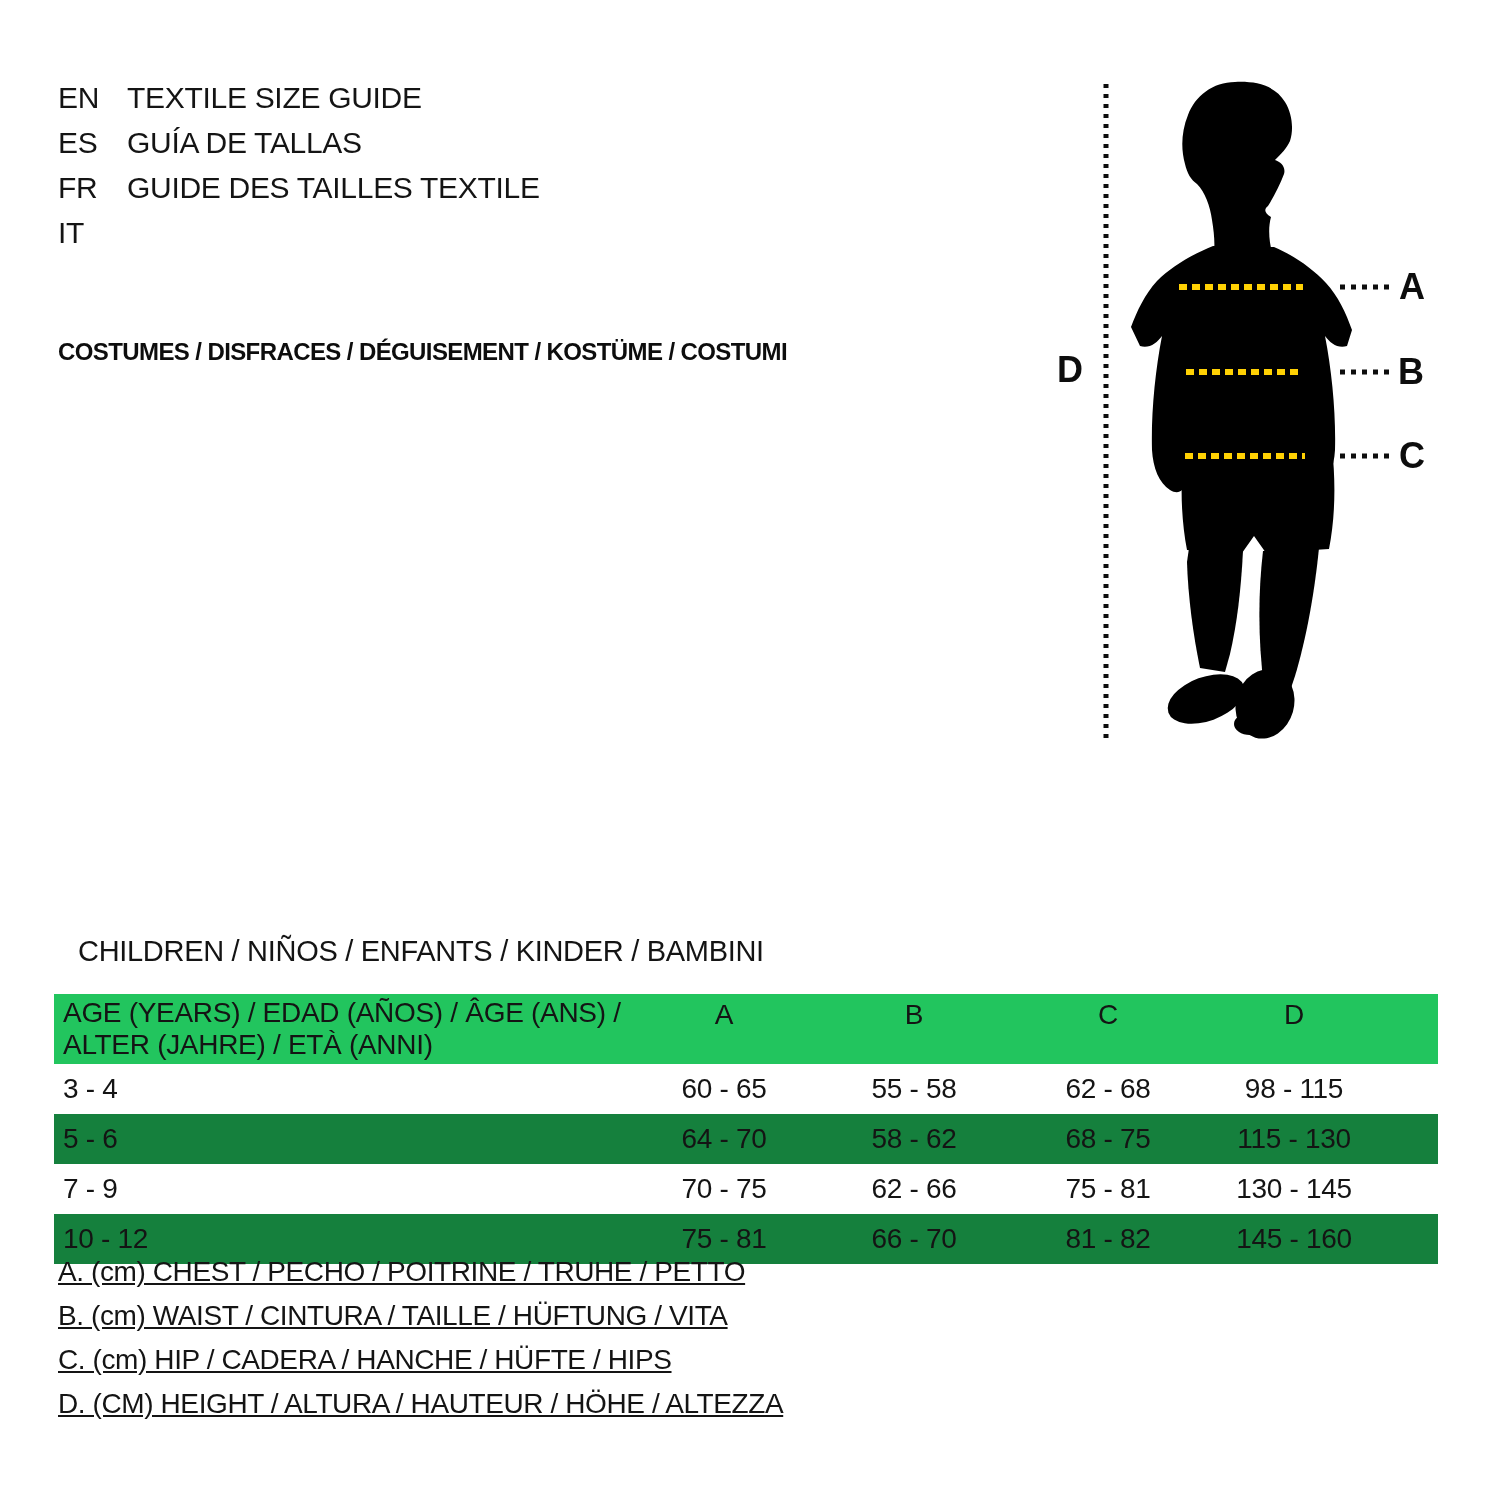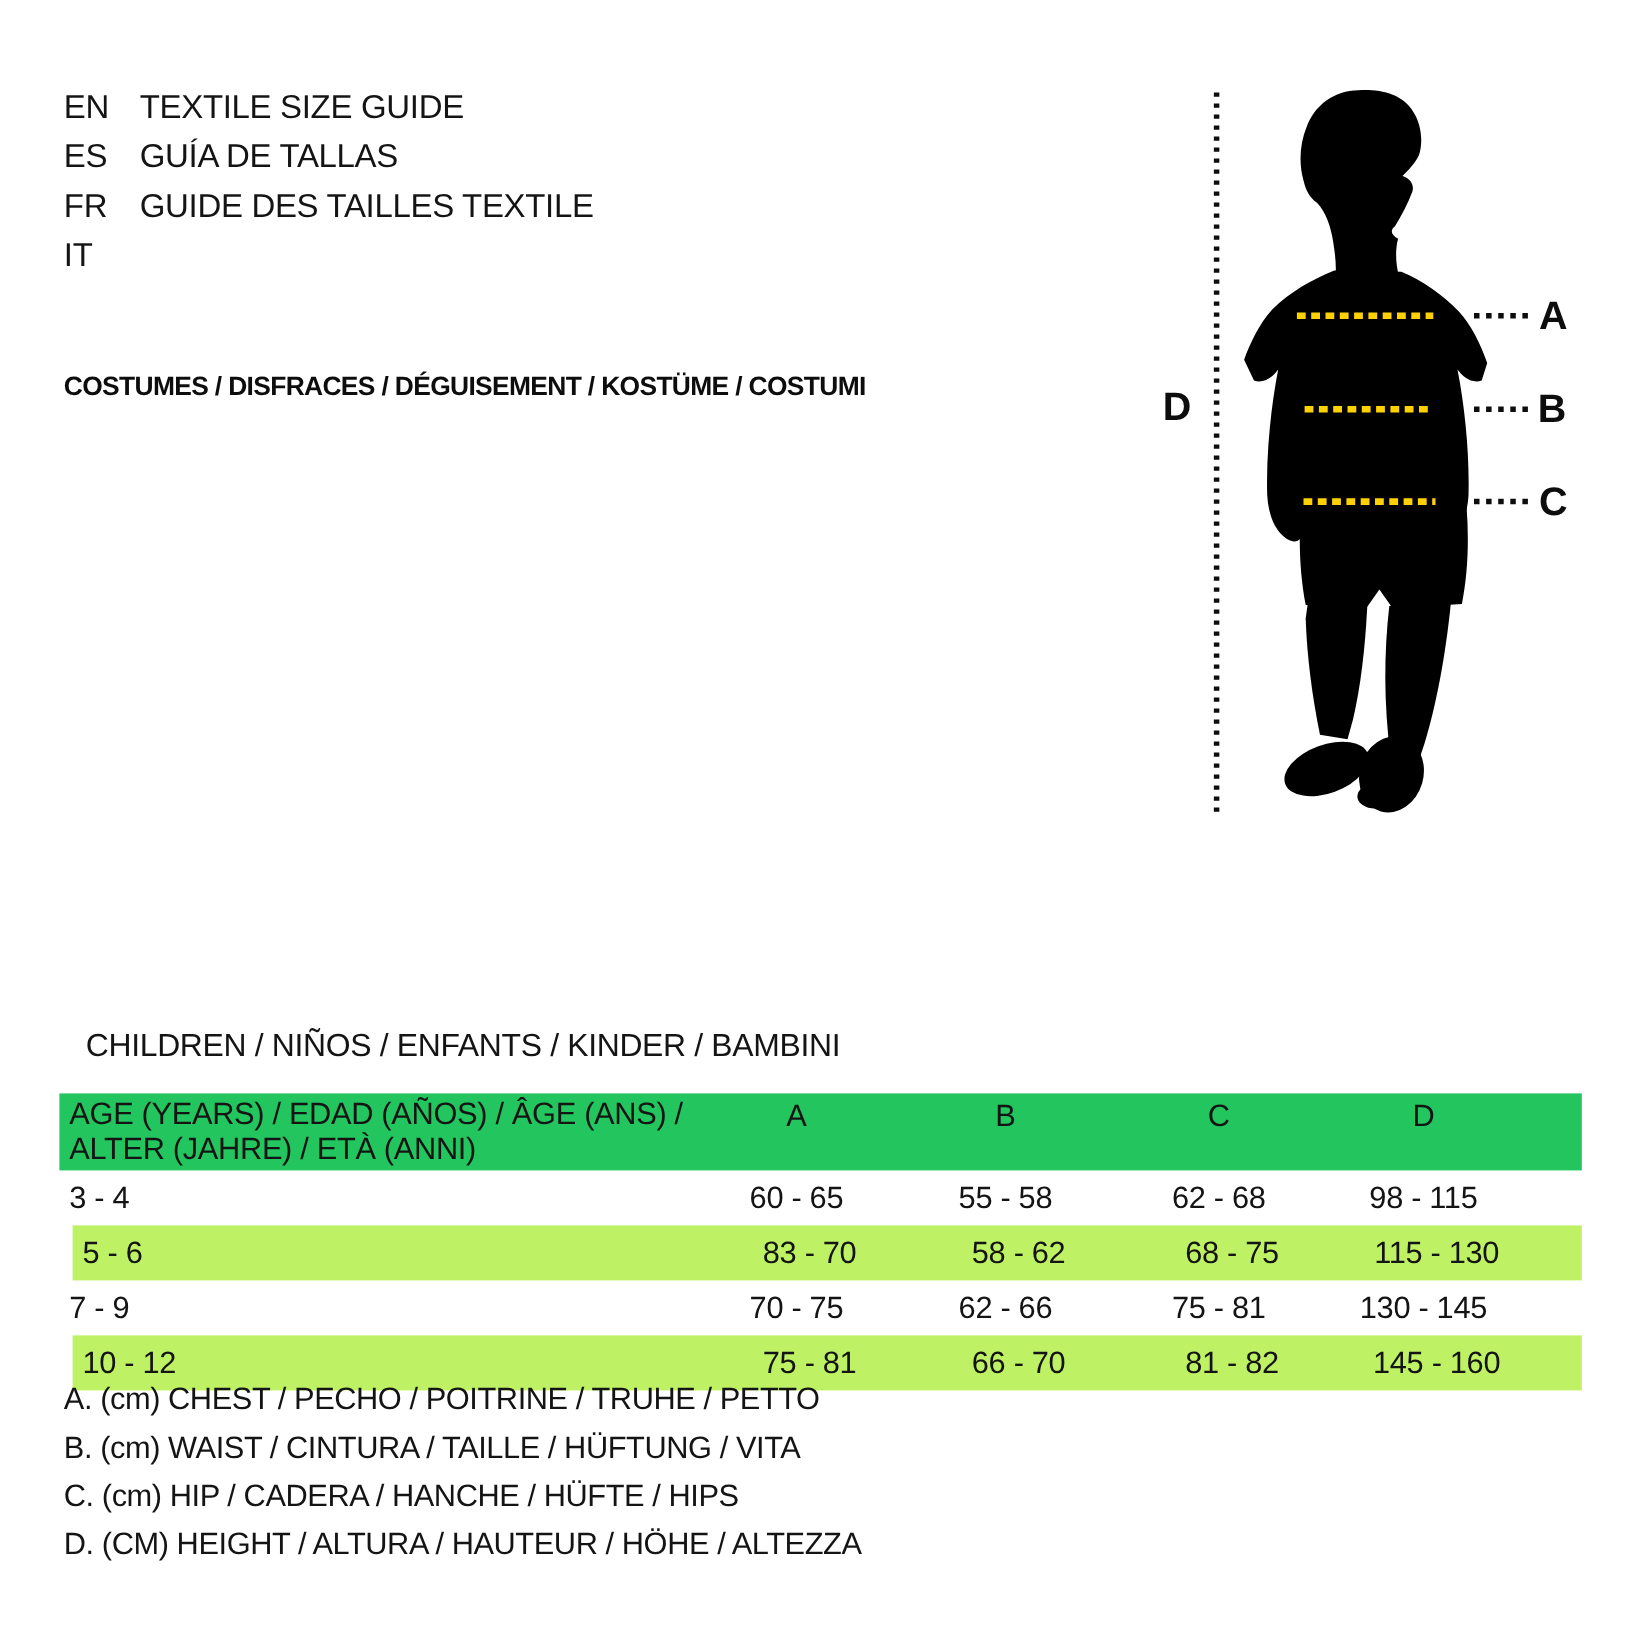--- a/index.html
+++ b/index.html
@@ -27,25 +27,25 @@
   .marker-c { left:1399px; top:437px; }
   .marker-d { left:1057px; top:351px; }
   
   .children-title { position:absolute; left:58px; top:936px; font-size:29px; line-height:30px; white-space:nowrap;margin-left:20px; }
   .size-table { position:absolute; left:54px; top:994px; width:1384px; font-size:28px; }
   .thead { position:relative; height:70px; background:#22c55e; }
   .age-header { position:absolute; left:9px; top:3px; line-height:32px; }
   .col-letter { position:absolute; top:5px; transform:translateX(-50%); }
   .col-a { left:670px; } .col-b { left:860px; } .col-c { left:1054px; } .col-d { left:1240px; }
   .trow { position:relative; height:50px; }
-  .trow.alt { background:#bef264;margin-left:12px; }
+  .trow.alt { background:#15803d; }
   .age-cell { position:absolute; left:9px; top:50%; transform:translateY(-50%); white-space:nowrap; }
   .val-cell { position:absolute; top:50%; transform:translate(-50%,-50%); white-space:nowrap; }
   
-  .legend { position:absolute; left:58px; top:1250px; }
+  .legend { position:absolute; left:58px; top:1250px;text-decoration:underline; }
   .legend-line { height:44px; display:flex; align-items:center; font-size:28px; letter-spacing:-0.4px; white-space:nowrap; }
 </style>
 </head>
 <body>
 
 <div class="page">
 
   <div class="lang-block">
     <div class="lang-row">
       <span class="lang-code">EN</span>
@@ -134,21 +134,21 @@
 
     <div class="trow">
       <span class="age-cell">3 - 4</span>
       <span class="val-cell col-a">60 - 65</span>
       <span class="val-cell col-b">55 - 58</span>
       <span class="val-cell col-c">62 - 68</span>
       <span class="val-cell col-d">98 - 115</span>
     </div>
     <div class="trow alt">
       <span class="age-cell">5 - 6</span>
-      <span class="val-cell col-a">83 - 70</span>
+      <span class="val-cell col-a">64 - 70</span>
       <span class="val-cell col-b">58 - 62</span>
       <span class="val-cell col-c">68 - 75</span>
       <span class="val-cell col-d">115 - 130</span>
     </div>
     <div class="trow">
       <span class="age-cell">7 - 9</span>
       <span class="val-cell col-a">70 - 75</span>
       <span class="val-cell col-b">62 - 66</span>
       <span class="val-cell col-c">75 - 81</span>
       <span class="val-cell col-d">130 - 145</span>

